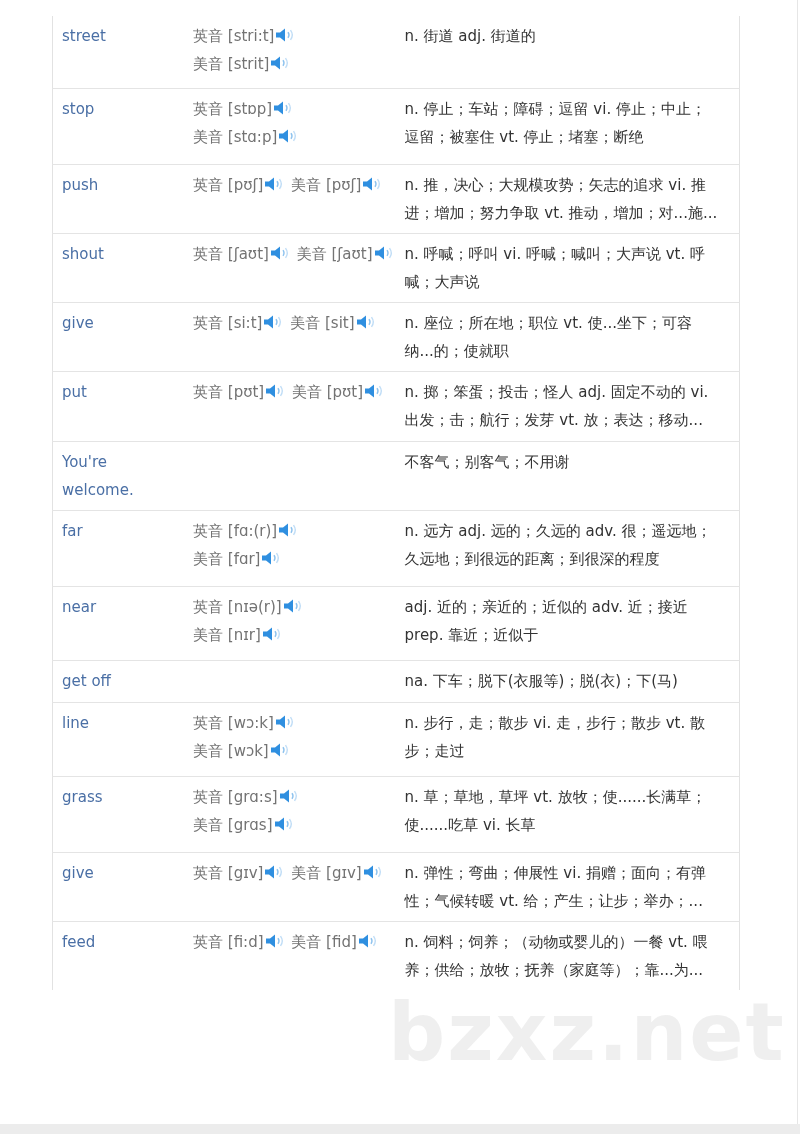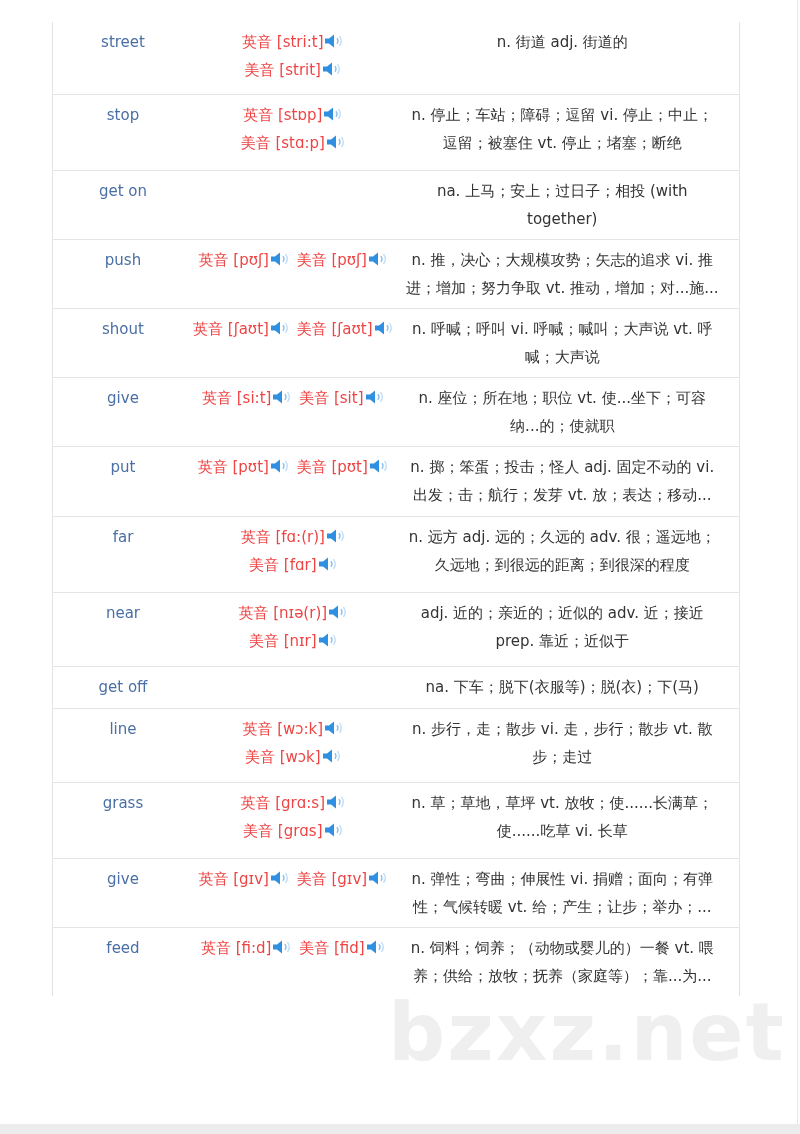--- a/index.html
+++ b/index.html
@@ -8,33 +8,32 @@
     background: #ffffff;
     font-family: "DejaVu Sans", "Liberation Sans", sans-serif;
   }
   .page-edge-right {
     position: absolute; top: 0; right: 2px; width: 1px; height: 1124px; background: #e6e6e6;
   }
   .page-bottom-band {
     position: absolute; left: 0; right: 0; bottom: 0; height: 10px; background: #ececec;
   }
   .vocab-table {
-    position: absolute; left: 52px; top: 22px; width: 688px;
+    position: absolute; left: 52px; top: 16px; width: 688px;
     border-left: 1px solid #e2e2e2; border-right: 1px solid #e2e2e2;
     border-collapse: collapse;
-    text-align: center;
   }
   .vocab-table tr { border-bottom: 1px solid #e4e4e4; }
   .vocab-table tr:last-child { border-bottom: none; }
   .vocab-table td {
     vertical-align: top; padding: 6px 0 6px 9px;
     font-size: 15px; line-height: 28px; color: #333;
   }
   td.word { width: 122px; color: #4a6fa5; }
-  td.phon { width: 198px; padding-left: 9px; color: #ef4444; white-space: nowrap; }
+  td.phon { width: 198px; padding-left: 9px; color: #737373; white-space: nowrap; }
   td.def { padding-right: 19px; color: #333; }
   .ph-line { display: block; }
   .ph-inline { display: inline; }
   .spk {
     display: inline-block; width: 22px; height: 14px; vertical-align: -1px; margin-left: 1px;
   }
   .watermark {
     position: absolute; left: 388px; top: 986px;
     font-size: 80px; font-weight: bold; letter-spacing: 2px;
     color: rgba(180,180,180,0.22); pointer-events: none;
@@ -74,25 +73,20 @@
                 <path d="M15.5 2.2q3.6 4.8 0 9.6" stroke="#2f8fe0" stroke-opacity="0.3" stroke-width="1.4" fill="none"></path>
               </svg></span></span>
           <span class="ph-line"><span>美音 </span><span>[stɑ:p]</span><span class="spk"><svg width="22" height="14" viewBox="0 0 22 14">
                 <path d="M1 4.5h4l5-4v13l-5-4H1z" fill="#2f8fe0"></path>
                 <path d="M13 4.2q2 2.8 0 5.6" stroke="#2f8fe0" stroke-opacity="0.55" stroke-width="1.4" fill="none"></path>
                 <path d="M15.5 2.2q3.6 4.8 0 9.6" stroke="#2f8fe0" stroke-opacity="0.3" stroke-width="1.4" fill="none"></path>
               </svg></span></span>
         </td>
     <td class="def">n. 停止；车站；障碍；逗留 vi. 停止；中止；逗留；被塞住 vt. 停止；堵塞；断绝</td>
   </tr>
-      <tr style="height: 66px;">
-    <td class="word">get on</td>
-    <td class="phon"></td>
-    <td class="def">na. 上马；安上；过日子；相投 (with together)</td>
-  </tr>
       <tr style="height: 68px;">
     <td class="word">push</td>
     <td class="phon"><span class="ph-inline"><span>英音 </span><span>[pʊʃ]</span><span class="spk"><svg width="22" height="14" viewBox="0 0 22 14">
                 <path d="M1 4.5h4l5-4v13l-5-4H1z" fill="#2f8fe0"></path>
                 <path d="M13 4.2q2 2.8 0 5.6" stroke="#2f8fe0" stroke-opacity="0.55" stroke-width="1.4" fill="none"></path>
                 <path d="M15.5 2.2q3.6 4.8 0 9.6" stroke="#2f8fe0" stroke-opacity="0.3" stroke-width="1.4" fill="none"></path>
               </svg></span></span> <span class="ph-inline"><span>美音 </span><span>[pʊʃ]</span><span class="spk"><svg width="22" height="14" viewBox="0 0 22 14">
                 <path d="M1 4.5h4l5-4v13l-5-4H1z" fill="#2f8fe0"></path>
                 <path d="M13 4.2q2 2.8 0 5.6" stroke="#2f8fe0" stroke-opacity="0.55" stroke-width="1.4" fill="none"></path>
                 <path d="M15.5 2.2q3.6 4.8 0 9.6" stroke="#2f8fe0" stroke-opacity="0.3" stroke-width="1.4" fill="none"></path>
@@ -130,20 +124,25 @@
     <td class="phon"><span class="ph-inline"><span>英音 </span><span>[pʊt]</span><span class="spk"><svg width="22" height="14" viewBox="0 0 22 14">
                 <path d="M1 4.5h4l5-4v13l-5-4H1z" fill="#2f8fe0"></path>
                 <path d="M13 4.2q2 2.8 0 5.6" stroke="#2f8fe0" stroke-opacity="0.55" stroke-width="1.4" fill="none"></path>
                 <path d="M15.5 2.2q3.6 4.8 0 9.6" stroke="#2f8fe0" stroke-opacity="0.3" stroke-width="1.4" fill="none"></path>
               </svg></span></span> <span class="ph-inline"><span>美音 </span><span>[pʊt]</span><span class="spk"><svg width="22" height="14" viewBox="0 0 22 14">
                 <path d="M1 4.5h4l5-4v13l-5-4H1z" fill="#2f8fe0"></path>
                 <path d="M13 4.2q2 2.8 0 5.6" stroke="#2f8fe0" stroke-opacity="0.55" stroke-width="1.4" fill="none"></path>
                 <path d="M15.5 2.2q3.6 4.8 0 9.6" stroke="#2f8fe0" stroke-opacity="0.3" stroke-width="1.4" fill="none"></path>
               </svg></span></span></td>
     <td class="def">n. 掷；笨蛋；投击；怪人 adj. 固定不动的 vi. 出发；击；航行；发芽 vt. 放；表达；移动...</td>
+  </tr>
+      <tr style="height: 68px;">
+    <td class="word">You're<br>welcome.</td>
+    <td class="phon"></td>
+    <td class="def">不客气；别客气；不用谢</td>
   </tr>
       <tr style="height: 76px;">
     <td class="word">far</td>
     <td class="phon">
           <span class="ph-line"><span>英音 </span><span>[fɑ:(r)]</span><span class="spk"><svg width="22" height="14" viewBox="0 0 22 14">
                 <path d="M1 4.5h4l5-4v13l-5-4H1z" fill="#2f8fe0"></path>
                 <path d="M13 4.2q2 2.8 0 5.6" stroke="#2f8fe0" stroke-opacity="0.55" stroke-width="1.4" fill="none"></path>
                 <path d="M15.5 2.2q3.6 4.8 0 9.6" stroke="#2f8fe0" stroke-opacity="0.3" stroke-width="1.4" fill="none"></path>
               </svg></span></span>
           <span class="ph-line"><span>美音 </span><span>[fɑr]</span><span class="spk"><svg width="22" height="14" viewBox="0 0 22 14">

